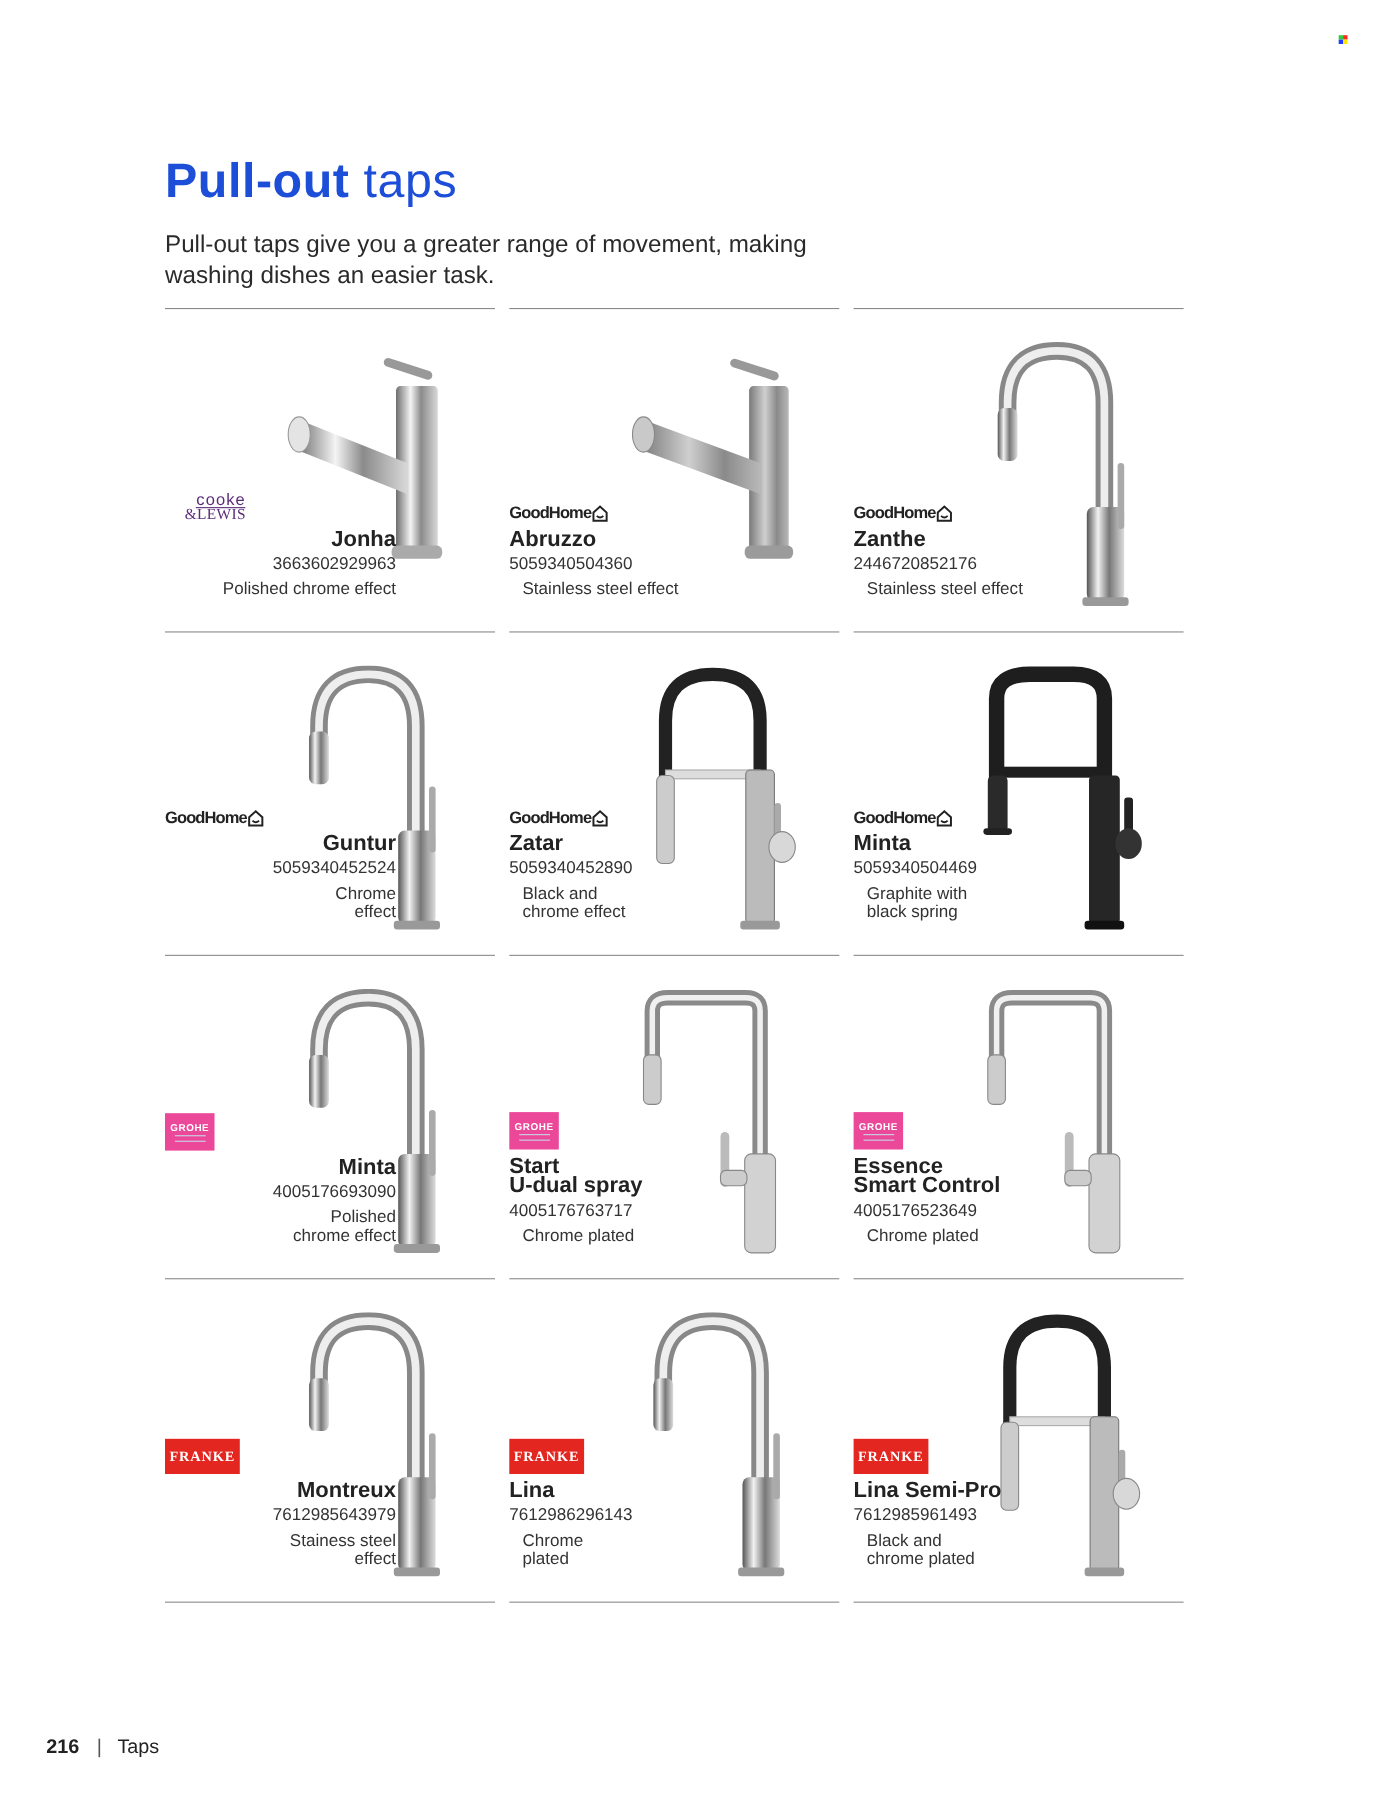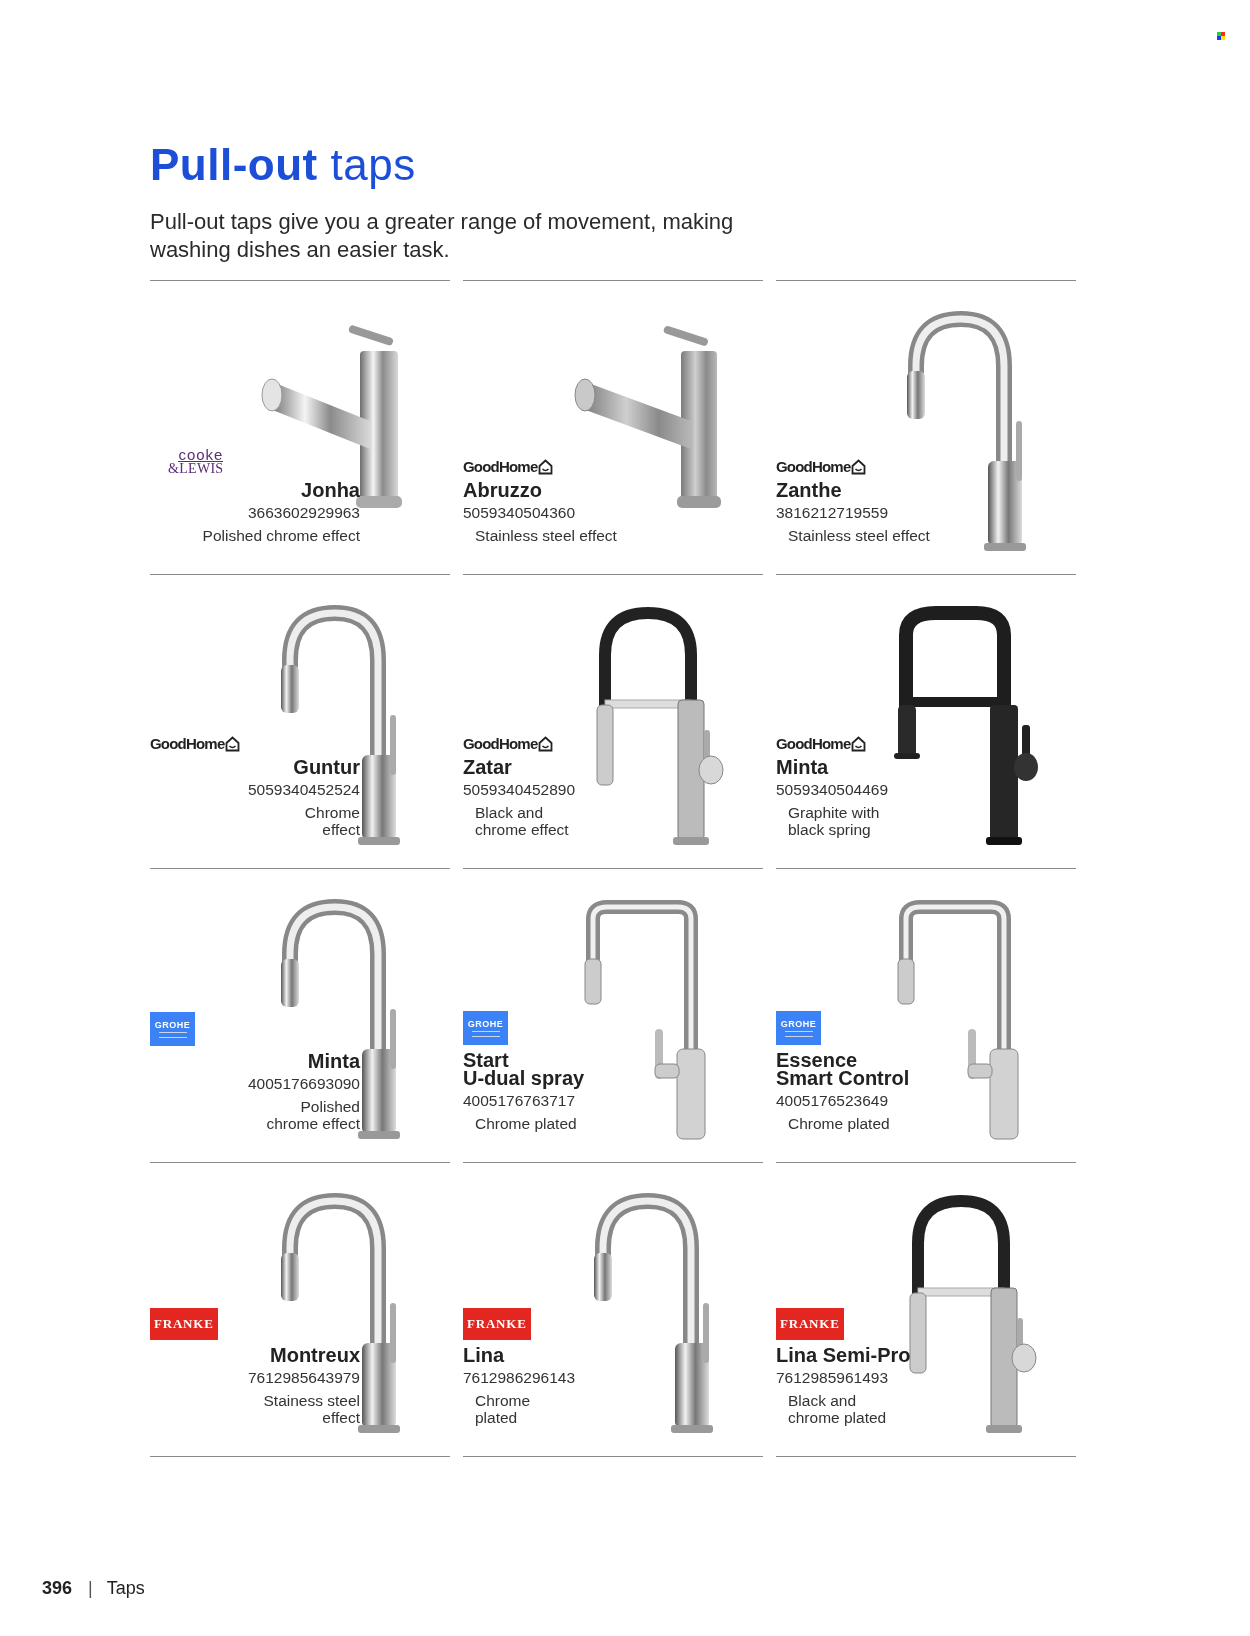--- a/index.html
+++ b/index.html
@@ -20,21 +20,21 @@
   .info { position: absolute; left: 0; bottom: 30px; width: 210px; }
   .brand { height: 34px; display: flex; align-items: flex-end; margin-bottom: 6px; }
   .name { font-size: 20px; font-weight: 700; line-height: 18px; color: #222; }
   .code { font-size: 15.5px; line-height: 22px; color: #333; margin-top: 3px; }
   .finish { font-size: 15.5px; line-height: 17px; color: #333; margin-top: 3px; white-space: pre-line; margin-left: 12px; }
   .gh-logo { font-size: 15px; font-weight: 700; letter-spacing: -0.8px; color: #222; display: flex; align-items: center; }
   .gh-logo svg { margin-left: 1px; }
   .cl-logo { font-family: "Liberation Serif", serif; color: #5b2c78; line-height: 13px; }
   .cl-logo .l1 { font-family: "Liberation Sans", sans-serif; font-size: 15px; letter-spacing: 1px; border-bottom: 1px solid #5b2c78; display: inline-block; }
   .cl-logo .l2 { font-size: 14px; display: block; letter-spacing: 0.3px; margin-left: 18px; }
-  .grohe-logo { width: 45px; height: 34px; background: #3b82f6; color: #fff; font-size: 9px; font-weight: 700; display: flex; flex-direction: column; align-items: center; justify-content: center; letter-spacing: 0.5px; }
+  .grohe-logo { width: 45px; height: 34px; background: #ec4899; color: #fff; font-size: 9px; font-weight: 700; display: flex; flex-direction: column; align-items: center; justify-content: center; letter-spacing: 0.5px; }
   .grohe-logo .waves { width: 28px; height: 6px; border-top: 1px solid #c9d4e6; border-bottom: 1px solid #c9d4e6; margin-top: 2px; }
   .franke-logo { background: #e3261f; color: #fff; font-family: "Liberation Serif", serif; font-weight: 700; font-size: 13px; letter-spacing: 0.8px; padding: 2px 4px; height: 32px; display: flex; align-items: center; }
   .footer { position: absolute; left: 42px; top: 1578px; font-size: 18px; color: #222; white-space: nowrap; }
   .footer .num { font-weight: 700; }
   .footer .sep { margin: 0 14px 0 16px; color: #555; }
 </style>
 </head>
 <body>
 
 <div class="color-square">
@@ -128,21 +128,21 @@
         <div class="brand">
           <div class="gh-logo">
             <span>GoodHome</span>
             <svg width="15" height="16" viewBox="0 0 15 16">
               <path d="M1.5 7 L7.5 1.5 L13.5 7 L13.5 14.5 L1.5 14.5 Z" fill="none" stroke="#222" stroke-width="1.8"></path>
               <path d="M4.5 10 Q7.5 13 10.5 10" fill="none" stroke="#222" stroke-width="1.6"></path>
             </svg>
           </div>
         </div>
         <div class="name" style="white-space:pre-line">Zanthe</div>
-        <div class="code">3816212719559</div>
+        <div class="code">2446720852176</div>
         <div class="finish">Stainless steel effect</div>
       </div>
     </div>
     <div class="cell c0" style="top: 294px;">
       <div class="tap-img"><svg viewBox="0 0 170 245" width="170" height="245">
           <defs>
             <linearGradient id="gC" x1="0" x2="1">
               <stop offset="0" stop-color="#555"></stop>
               <stop offset="0.3" stop-color="#f2f2f2"></stop>
               <stop offset="0.6" stop-color="#777"></stop>
@@ -372,14 +372,14 @@
         <div class="finish">Black and
 chrome plated</div>
       </div>
     </div>
     <div class="bottom-line c0"></div>
     <div class="bottom-line c1"></div>
     <div class="bottom-line c2"></div>
   </div>
 
 <div class="footer">
-  <span class="num">396</span><span class="sep">|</span><span>Taps</span>
+  <span class="num">216</span><span class="sep">|</span><span>Taps</span>
 </div>
 
 </body></html>

